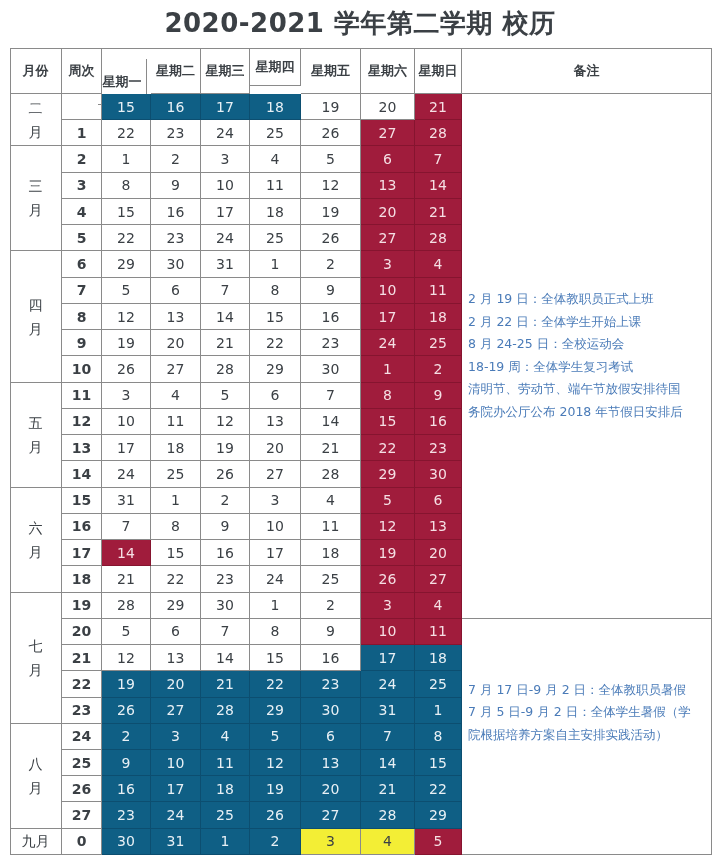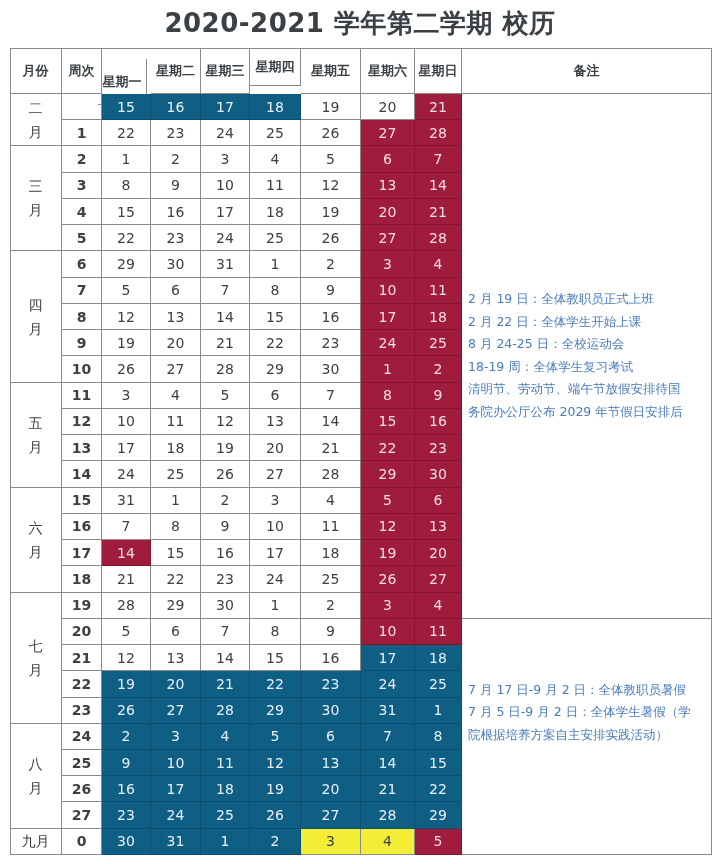--- a/index.html
+++ b/index.html
@@ -297,21 +297,21 @@
     <div class="cell day blue" style="left: 240px; width: 51px; top: 780.72px; height: 26.24px;">2</div>
     <div class="cell day yellow" style="left: 291px; width: 60px; top: 780.72px; height: 26.24px;">3</div>
     <div class="cell day yellow" style="left: 351px; width: 54px; top: 780.72px; height: 26.24px;">4</div>
     <div class="cell day red" style="left: 405px; width: 47px; top: 780.72px; height: 26.24px;">5</div>
     <div class="notes" style="left: 452px; width: 250px; top: 46px; height: 524.8px;">
       <div style="white-space: nowrap;">2 月 19 日：全体教职员正式上班</div>
       <div style="white-space: nowrap;">2 月 22 日：全体学生开始上课</div>
       <div style="white-space: nowrap;">8 月 24-25 日：全校运动会</div>
       <div style="white-space: nowrap;">18-19 周：全体学生复习考试</div>
       <div style="white-space: nowrap;">清明节、劳动节、端午节放假安排待国</div>
-      <div style="white-space: nowrap;">务院办公厅公布 2029 年节假日安排后</div>
+      <div style="white-space: nowrap;">务院办公厅公布 2018 年节假日安排后</div>
     </div>
     <div class="notes" style="left: 452px; width: 250px; top: 570.8px; height: 236.16px; justify-content: flex-start; padding-top: 60px;">
       <div style="white-space: nowrap;">7 月 17 日-9 月 2 日：全体教职员暑假</div>
       <div style="white-space: nowrap;">7 月 5 日-9 月 2 日：全体学生暑假（学</div>
       <div style="white-space: nowrap;">院根据培养方案自主安排实践活动）</div>
     </div>
   </div>
 <div class="frame"></div>
 
 </body></html>

